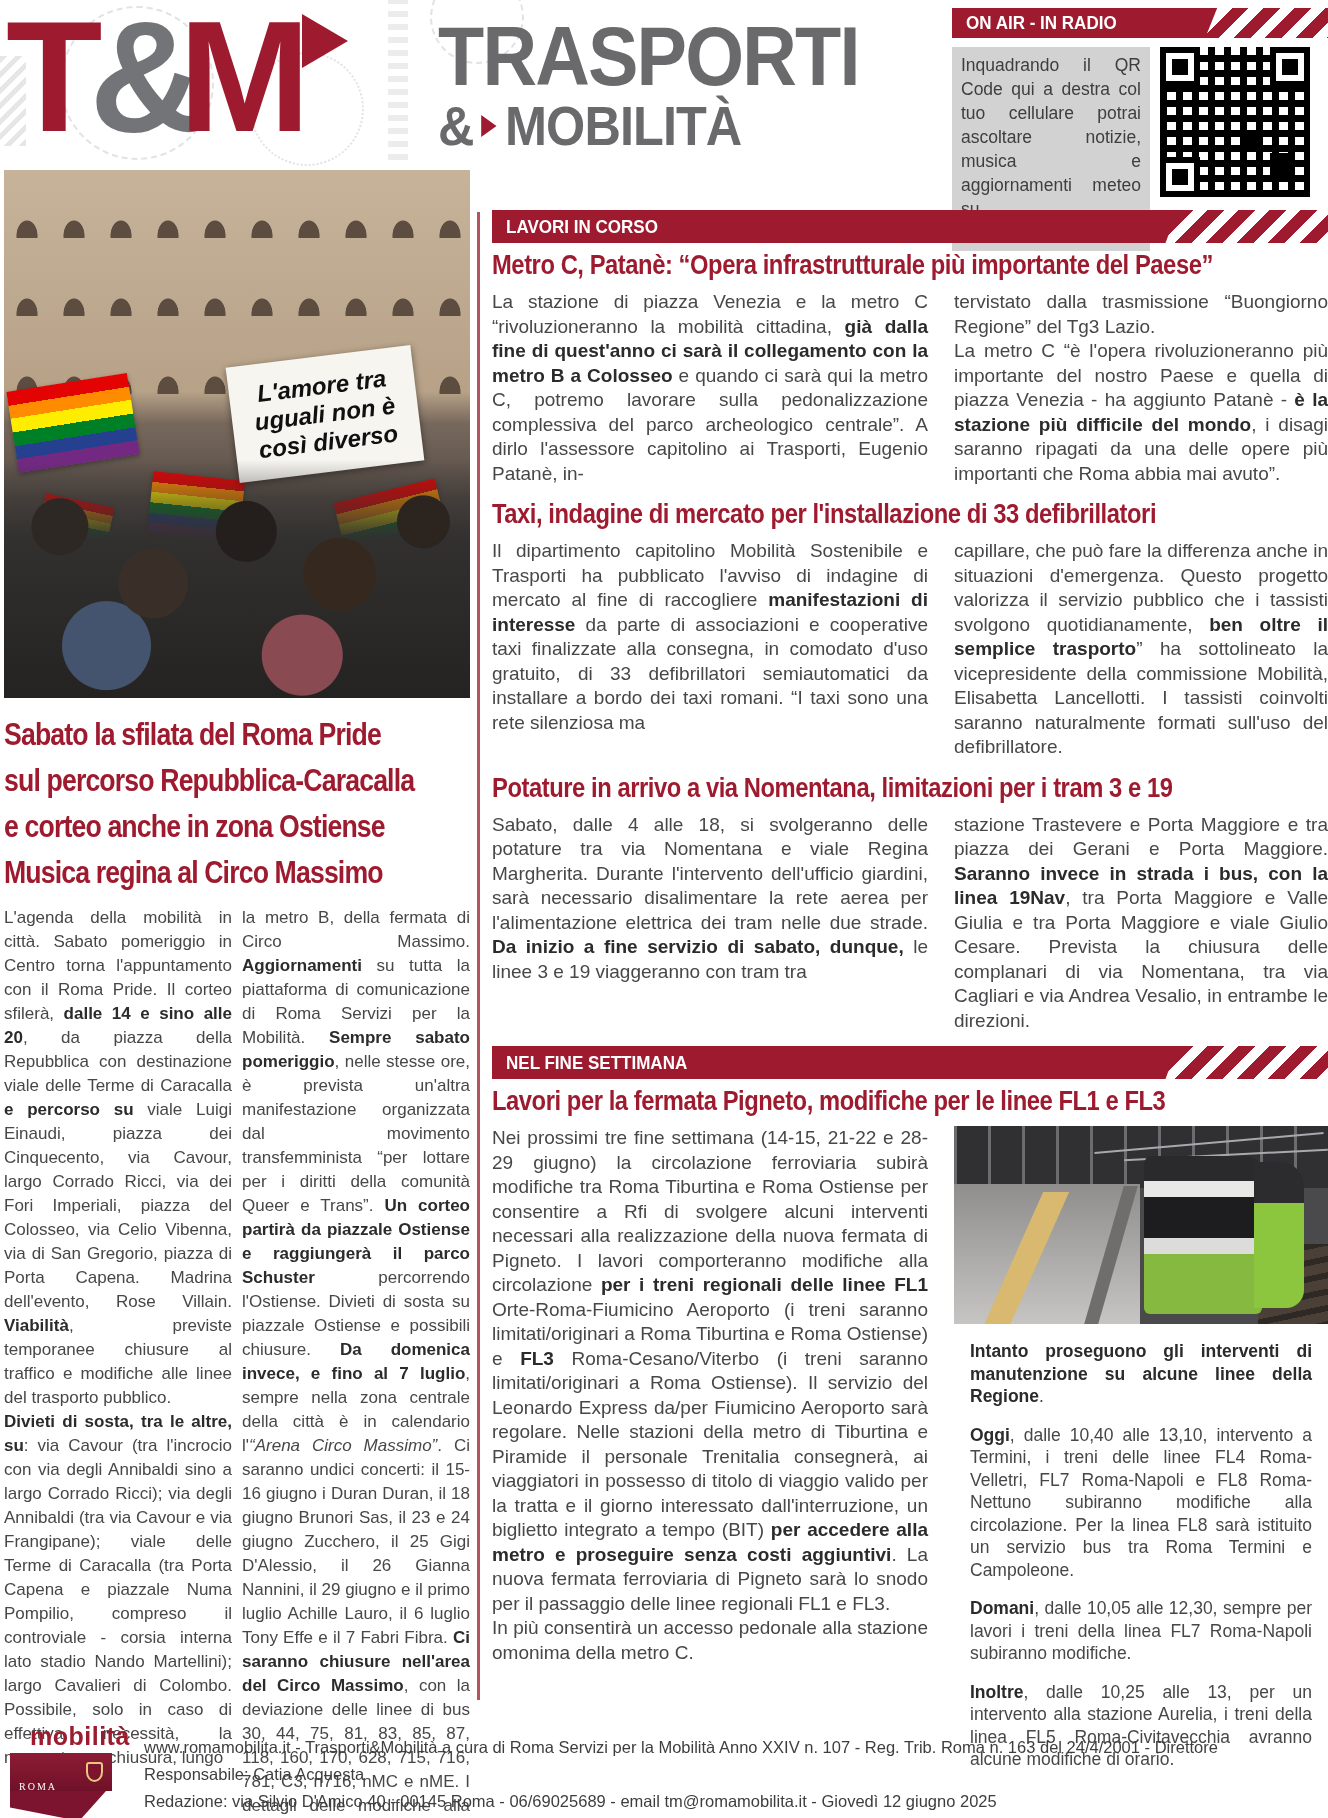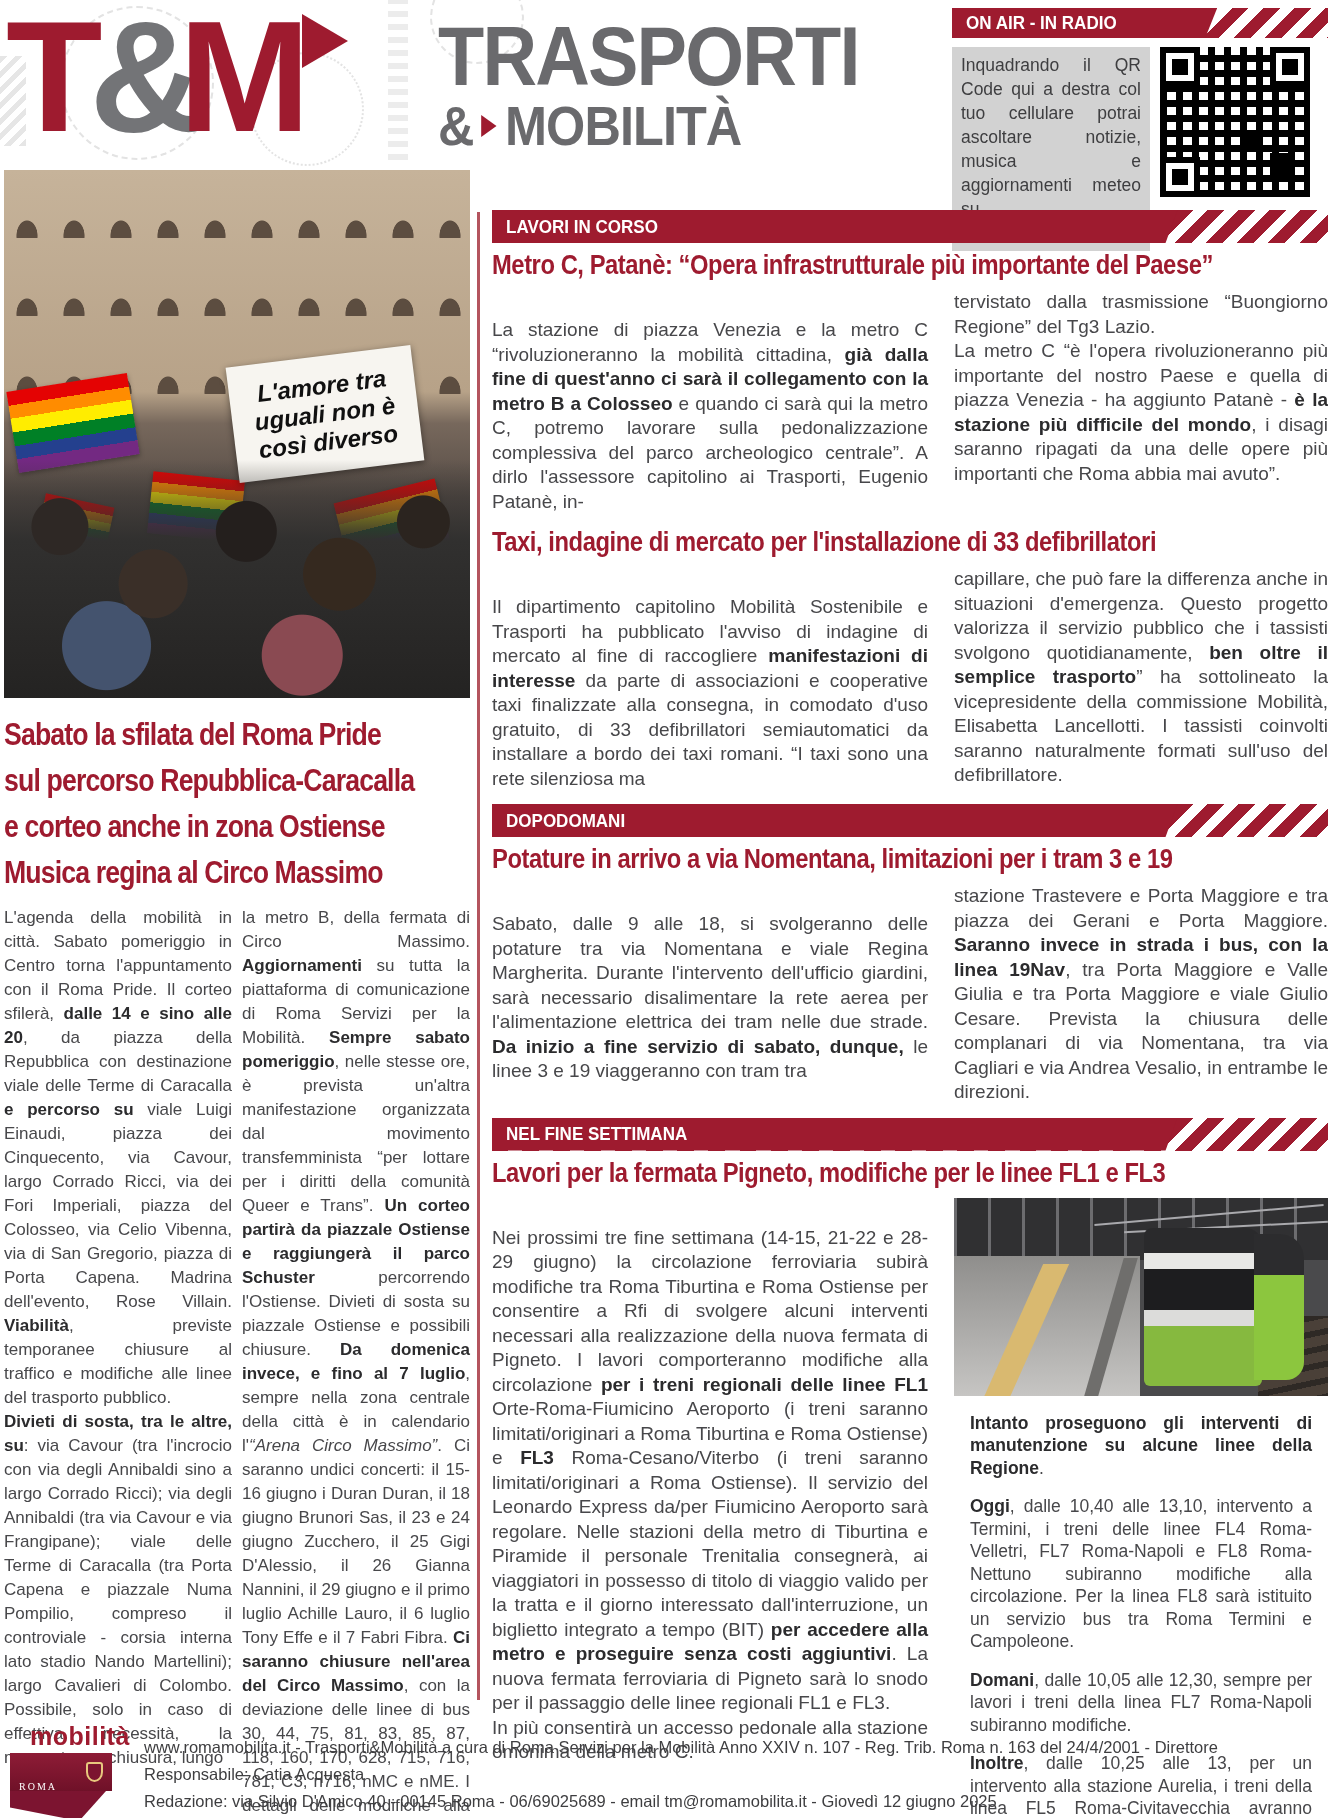--- a/index.html
+++ b/index.html
@@ -98,21 +98,21 @@
   .pcol p{margin:0;}
 
   
   .right-col{position:absolute;left:492px;top:210px;width:836px;}
   .right-col section{margin-bottom:13px;}
   .right-col .band{height:33px;}
   .right-col .band-solid{width:82%;}
   .sec-head{margin:7px 0 9px;font-size:27px;line-height:31px;color:var(--red);font-weight:800;
       letter-spacing:-0.5px;transform:scaleX(.88);transform-origin:left top;white-space:nowrap;}
   .cols{display:flex;gap:26px;}
-  .c1{width:436px;margin-top:28px;} .c2{width:374px;}
+  .c1{width:436px;} .c2{width:374px;}
   .col-text{font-size:19px;line-height:24.5px;text-align:justify;color:var(--ink);}
   .col-text p{margin:0;}
   .b{font-weight:700;color:var(--inkb);}
   .i{font-style:italic;}
 
   
   .train-photo{position:relative;width:374px;height:198px;overflow:hidden;background:#4a4a4c;margin-bottom:10px;}
   .tp-canopy{position:absolute;left:0;top:0;right:0;height:62px;background:#303032;
       background-image:repeating-linear-gradient(90deg,rgba(220,220,225,.35) 0 3px,transparent 3px 34px);}
   .tp-platform{position:absolute;left:0;top:58px;width:186px;bottom:0;
@@ -245,28 +245,24 @@
         <div class="c1 col-text">
             <p><span>Il dipartimento capitolino Mobilità Sostenibile e Trasporti ha pubblicato l'avviso di indagine di mercato al fine di raccogliere </span><span class="b">manifestazioni di interesse</span><span> da parte di associazioni e cooperative taxi finalizzate alla consegna, in comodato d'uso gratuito, di 33 defibrillatori semiautomatici da installare a bordo dei taxi romani. “I taxi sono una rete silenziosa ma</span></p>
           </div>
         <div class="c2 col-text">
             <p><span>capillare, che può fare la differenza anche in situazioni d'emergenza. Questo progetto valorizza il servizio pubblico che i tassisti svolgono quotidianamente, </span><span class="b">ben oltre il semplice trasporto</span><span>” ha sottolineato la vicepresidente della commissione Mobilità, Elisabetta Lancellotti. I tassisti coinvolti saranno naturalmente formati sull'uso del defibrillatore.</span></p>
           </div>
       </div>
     </section>
 
     <section>
-      <div class="band">
-        <div class="band-solid"></div>
-        <span class="band-label">DOPODOMANI</span>
-      </div>
       <h2 class="sec-head">Potature in arrivo a via Nomentana, limitazioni per i tram 3 e 19</h2>
       <div class="cols">
         <div class="c1 col-text">
-            <p><span>Sabato, dalle 9 alle 18, si svolgeranno delle potature tra via Nomentana e viale Regina Margherita. Durante l'intervento dell'ufficio giardini, sarà necessario disalimentare la rete aerea per l'alimentazione elettrica dei tram nelle due strade. </span><span class="b">Da inizio a fine servizio di sabato, dunque,</span><span> le linee 3 e 19 viaggeranno con tram tra</span></p>
+            <p><span>Sabato, dalle 4 alle 18, si svolgeranno delle potature tra via Nomentana e viale Regina Margherita. Durante l'intervento dell'ufficio giardini, sarà necessario disalimentare la rete aerea per l'alimentazione elettrica dei tram nelle due strade. </span><span class="b">Da inizio a fine servizio di sabato, dunque,</span><span> le linee 3 e 19 viaggeranno con tram tra</span></p>
           </div>
         <div class="c2 col-text">
             <p><span>stazione Trastevere e Porta Maggiore e tra piazza dei Gerani e Porta Maggiore. </span><span class="b">Saranno invece in strada i bus, con la linea 19Nav</span><span>, tra Porta Maggiore e Valle Giulia e tra Porta Maggiore e viale Giulio Cesare. Prevista la chiusura delle complanari di via Nomentana, tra via Cagliari e via Andrea Vesalio, in entrambe le direzioni.</span></p>
           </div>
       </div>
     </section>
 
     <section>
       <div class="band">
         <div class="band-solid"></div>

